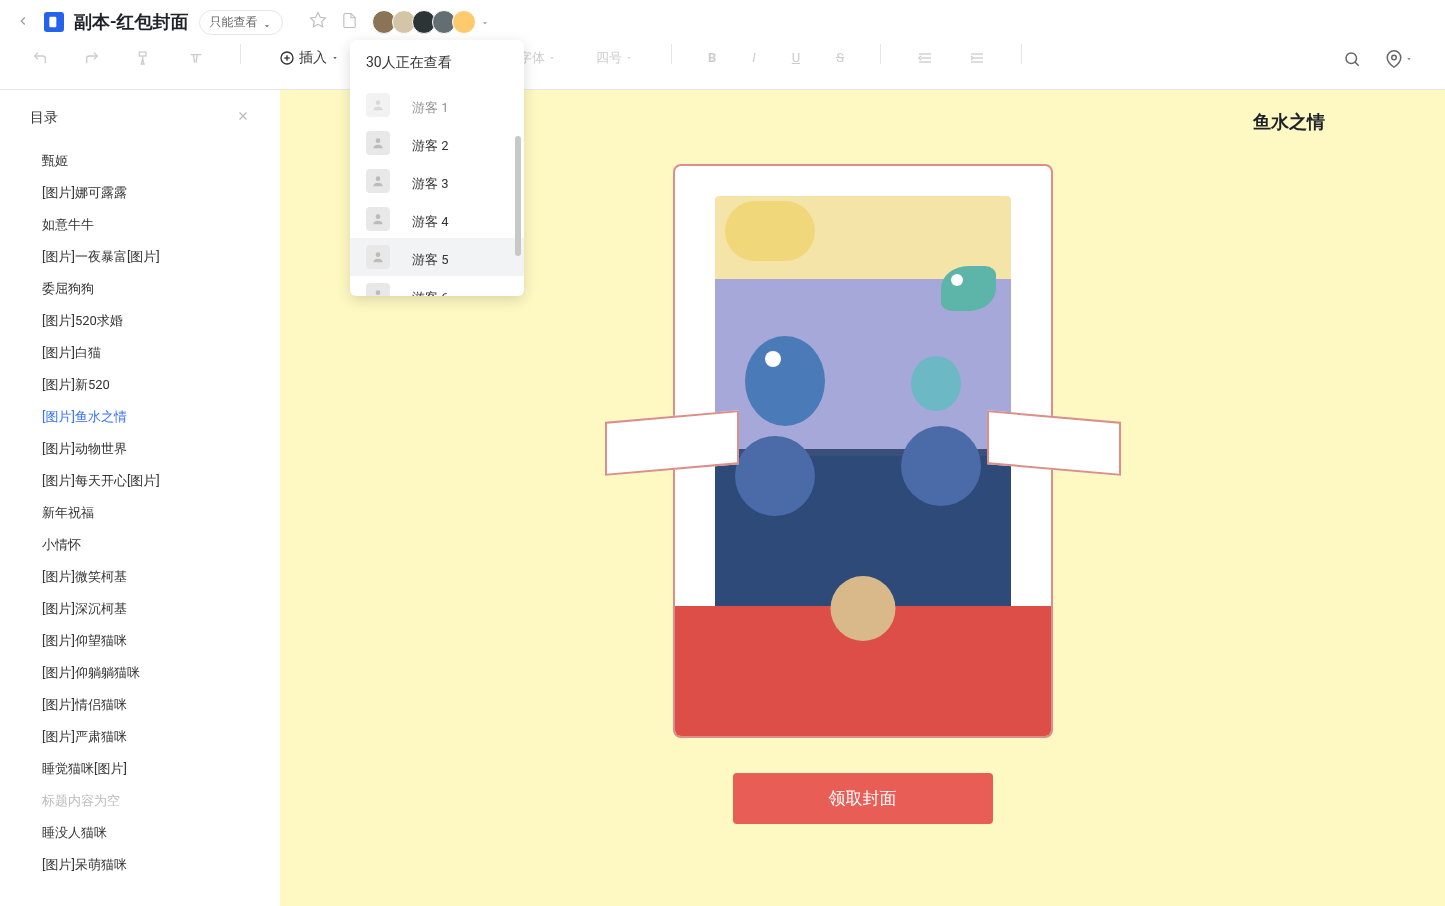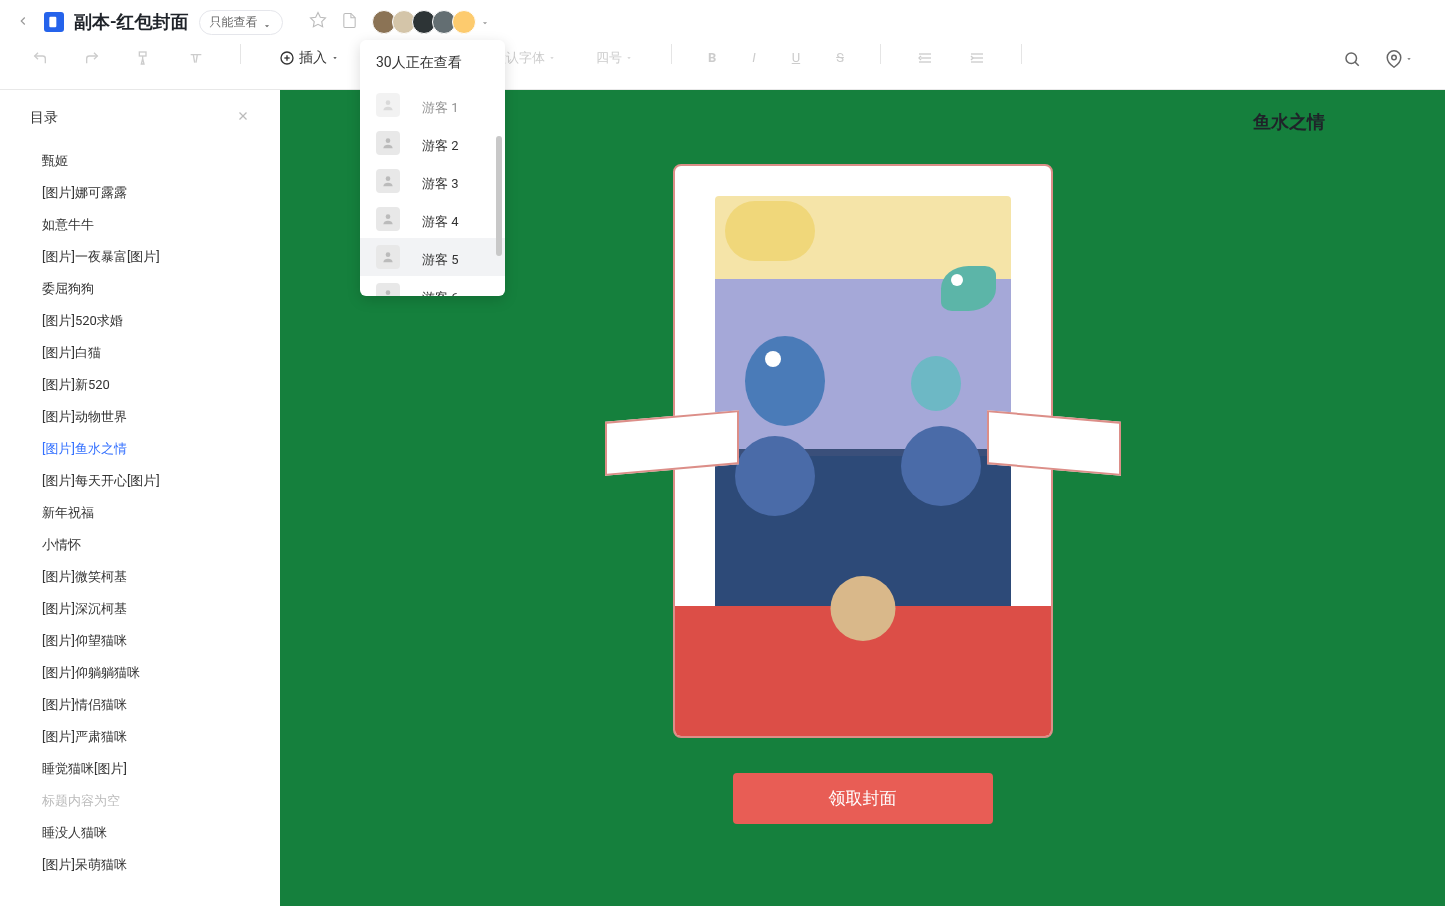--- a/index.html
+++ b/index.html
@@ -28,21 +28,21 @@
 .tb-dropdown{padding:5px 10px;font-size:13px;color:#ccc;cursor:pointer;display:flex;align-items:center;gap:3px}
 .tb-right{margin-left:auto;display:flex;align-items:center;gap:8px}
 .content{display:flex;height:calc(100% - 90px)}
 .sidebar{width:280px;padding:18px 30px;overflow-y:auto}
 .sidebar-header{display:flex;justify-content:space-between;align-items:center;margin-bottom:18px}
 .sidebar-title{font-size:14px;color:#333;font-weight:400}
 .sidebar-close{color:#bbb;cursor:pointer}
 .toc-item{font-size:13px;color:#333;padding:7px 0 7px 12px;cursor:pointer;white-space:nowrap;overflow:hidden;text-overflow:ellipsis}
 .toc-item.active{color:#3370ff}
 .toc-item.empty{color:#bbb}
-.main{flex:1;background:#15803d;padding:20px 60px;overflow-y:auto;position:relative}
+.main{flex:1;background:#fef9c3;padding:20px 60px;overflow-y:auto;position:relative}
 .page-title{font-size:18px;font-weight:600;color:#1f2329;text-align:right;padding-right:60px;margin-bottom:30px}
 .red-envelope{width:380px;margin:20px auto;position:relative}
 .env-frame{border:2px solid #dc8e88;border-radius:8px;padding:30px 40px 80px;position:relative;background:#fff}
 .env-image{width:100%;height:460px;background:linear-gradient(180deg,#f5e4a8 0%,#f5e4a8 18%,#a5a8d8 18%,#a5a8d8 55%,#3a4f7a 55%,#3a4f7a 100%);border-radius:4px;position:relative;overflow:hidden}
 .cloud{position:absolute;top:5px;left:10px;width:90px;height:60px;background:#f0d77a;border-radius:50px}
 .fish1{position:absolute;top:70px;right:15px;width:55px;height:45px;background:#5cb5a8;border-radius:50% 20% 50% 20%}
 .fish1::before{content:"";position:absolute;top:8px;left:10px;width:12px;height:12px;background:#fff;border-radius:50%}
 .fish2{position:absolute;top:140px;left:30px;width:80px;height:90px;background:#4a7bb8;border-radius:50%}
 .fish2::before{content:"";position:absolute;top:15px;left:20px;width:16px;height:16px;background:#fff;border-radius:50%}
 .fish3{position:absolute;top:160px;right:50px;width:50px;height:55px;background:#6db8c5;border-radius:50%}
@@ -50,21 +50,21 @@
 .wave::before,.wave::after{content:"";position:absolute;top:-20px;width:80px;height:80px;background:#4a6ba8;border-radius:50%}
 .wave::before{left:20px}
 .wave::after{right:30px;top:-30px}
 .env-bottom{position:absolute;bottom:0;left:0;right:0;height:130px;background:#dc4e47;border-radius:0 0 6px 6px}
 .env-circle{position:absolute;bottom:95px;left:50%;transform:translateX(-50%);width:65px;height:65px;background:#d9b88a;border-radius:50%;z-index:2}
 .ribbon{position:absolute;bottom:260px;left:-70px;right:-70px;height:60px;z-index:1}
 .ribbon::before,.ribbon::after{content:"";position:absolute;width:130px;height:50px;border:2px solid #dc8e88;background:#fff}
 .ribbon::before{left:0;transform:skewY(-5deg)}
 .ribbon::after{right:0;transform:skewY(5deg)}
 .claim-btn{display:block;width:260px;margin:35px auto 0;padding:14px;background:#e85d55;color:#fff;border:none;border-radius:4px;font-size:17px;cursor:pointer;text-align:center}
-.viewer-popup{position:absolute;top:40px;left:360px;width:145px;background:#fff;box-shadow:0 4px 14px rgba(0,0,0,.15);border-radius:6px;z-index:200}
+.viewer-popup{position:absolute;top:40px;left:350px;width:174px;background:#fff;box-shadow:0 4px 14px rgba(0,0,0,.15);border-radius:6px;z-index:200}
 .viewer-header{padding:14px 16px;font-size:14px;color:#333;border-bottom:0}
 .viewer-list{max-height:210px;overflow-y:auto;position:relative}
 .viewer-item{display:flex;align-items:flex-end;gap:22px;padding:7px 16px;cursor:pointer;font-size:13px;color:#333}
 .viewer-item:hover,.viewer-item.hover{background:#f2f3f5}
 .viewer-avatar{width:24px;height:24px;border-radius:4px;background:#e8e8e8;display:flex;align-items:center;justify-content:center;color:#bbb}
 .viewer-item.cut{opacity:.55}
 .scrollbar-thumb{position:absolute;right:3px;top:50px;width:6px;height:120px;background:#c8c8c8;border-radius:3px}
 </style>
 </head>
 <body>
@@ -293,22 +293,22 @@
     </div>
     <div id="toc-list">
         <div class="toc-item">甄姬</div>
         <div class="toc-item">[图片]娜可露露</div>
         <div class="toc-item">如意牛牛</div>
         <div class="toc-item">[图片]一夜暴富[图片]</div>
         <div class="toc-item">委屈狗狗</div>
         <div class="toc-item">[图片]520求婚</div>
         <div class="toc-item">[图片]白猫</div>
         <div class="toc-item">[图片]新520</div>
+        <div class="toc-item active">[图片]鱼水之情</div>
         <div class="toc-item">[图片]动物世界</div>
-        <div class="toc-item active">[图片]鱼水之情</div>
         <div class="toc-item">[图片]每天开心[图片]</div>
         <div class="toc-item">新年祝福</div>
         <div class="toc-item">小情怀</div>
         <div class="toc-item">[图片]微笑柯基</div>
         <div class="toc-item">[图片]深沉柯基</div>
         <div class="toc-item">[图片]仰望猫咪</div>
         <div class="toc-item">[图片]仰躺躺猫咪</div>
         <div class="toc-item">[图片]情侣猫咪</div>
         <div class="toc-item">[图片]严肃猫咪</div>
         <div class="toc-item">睡觉猫咪[图片]</div>

